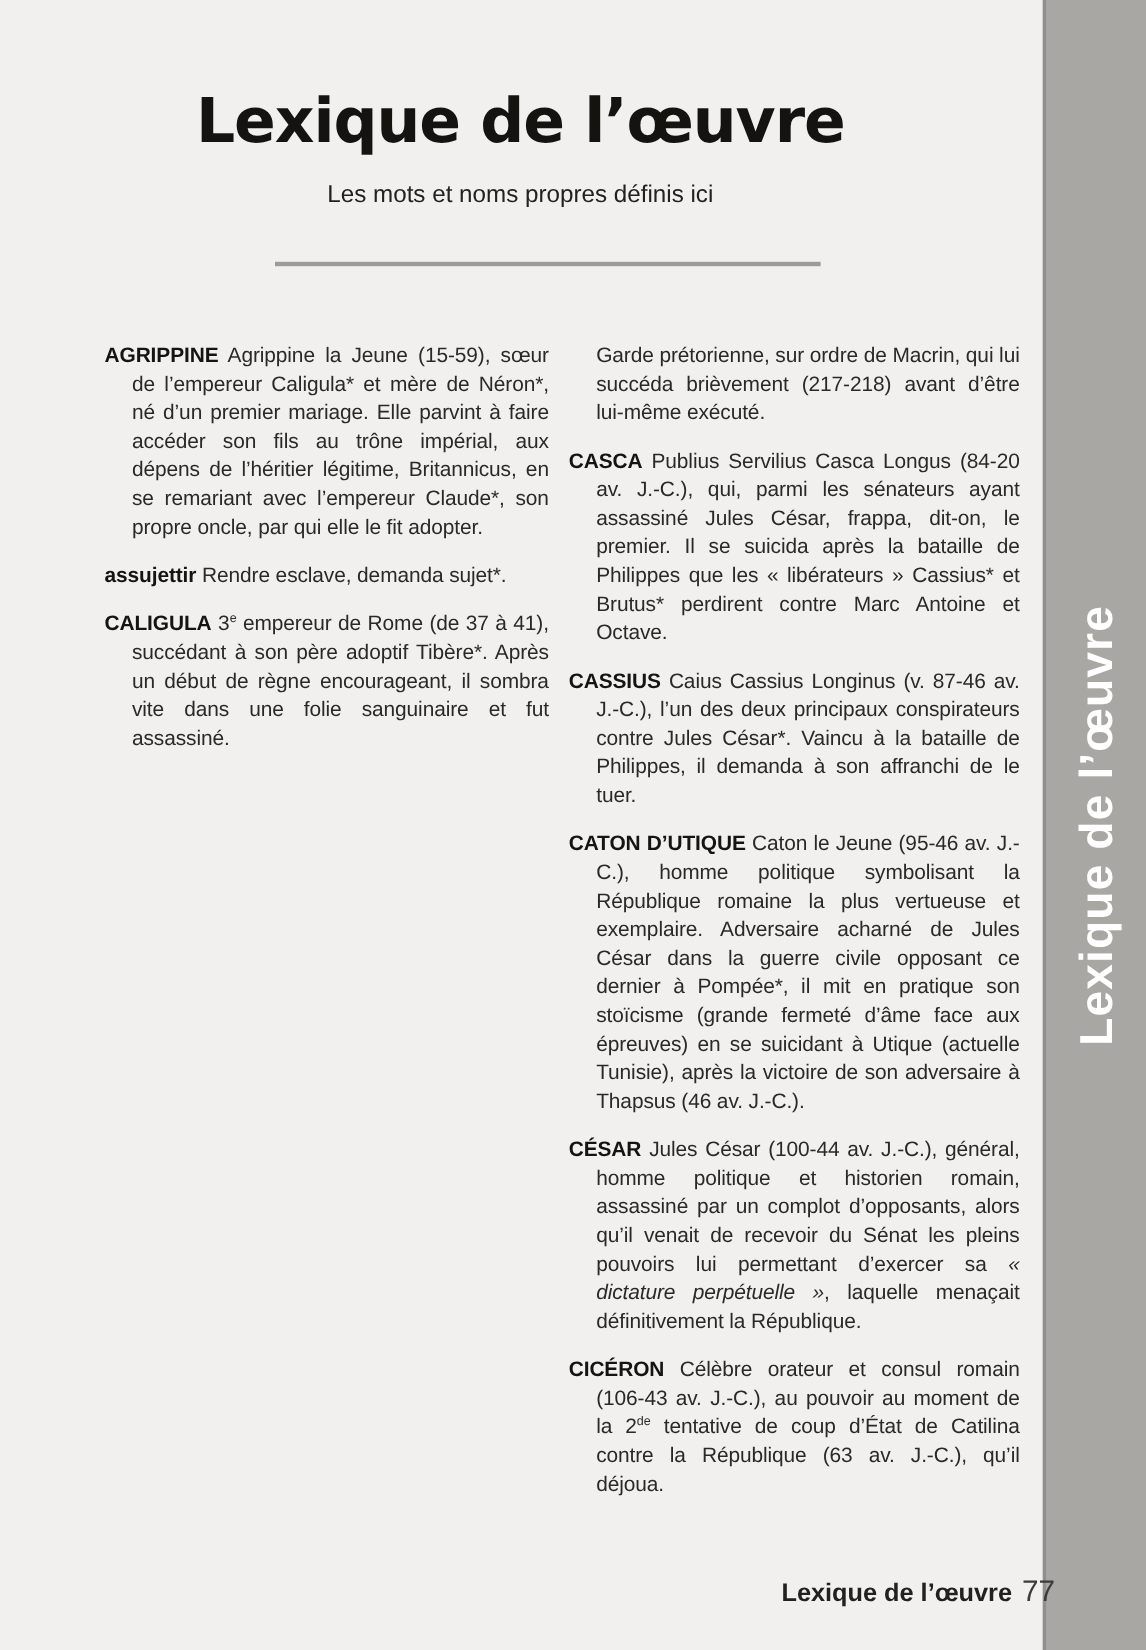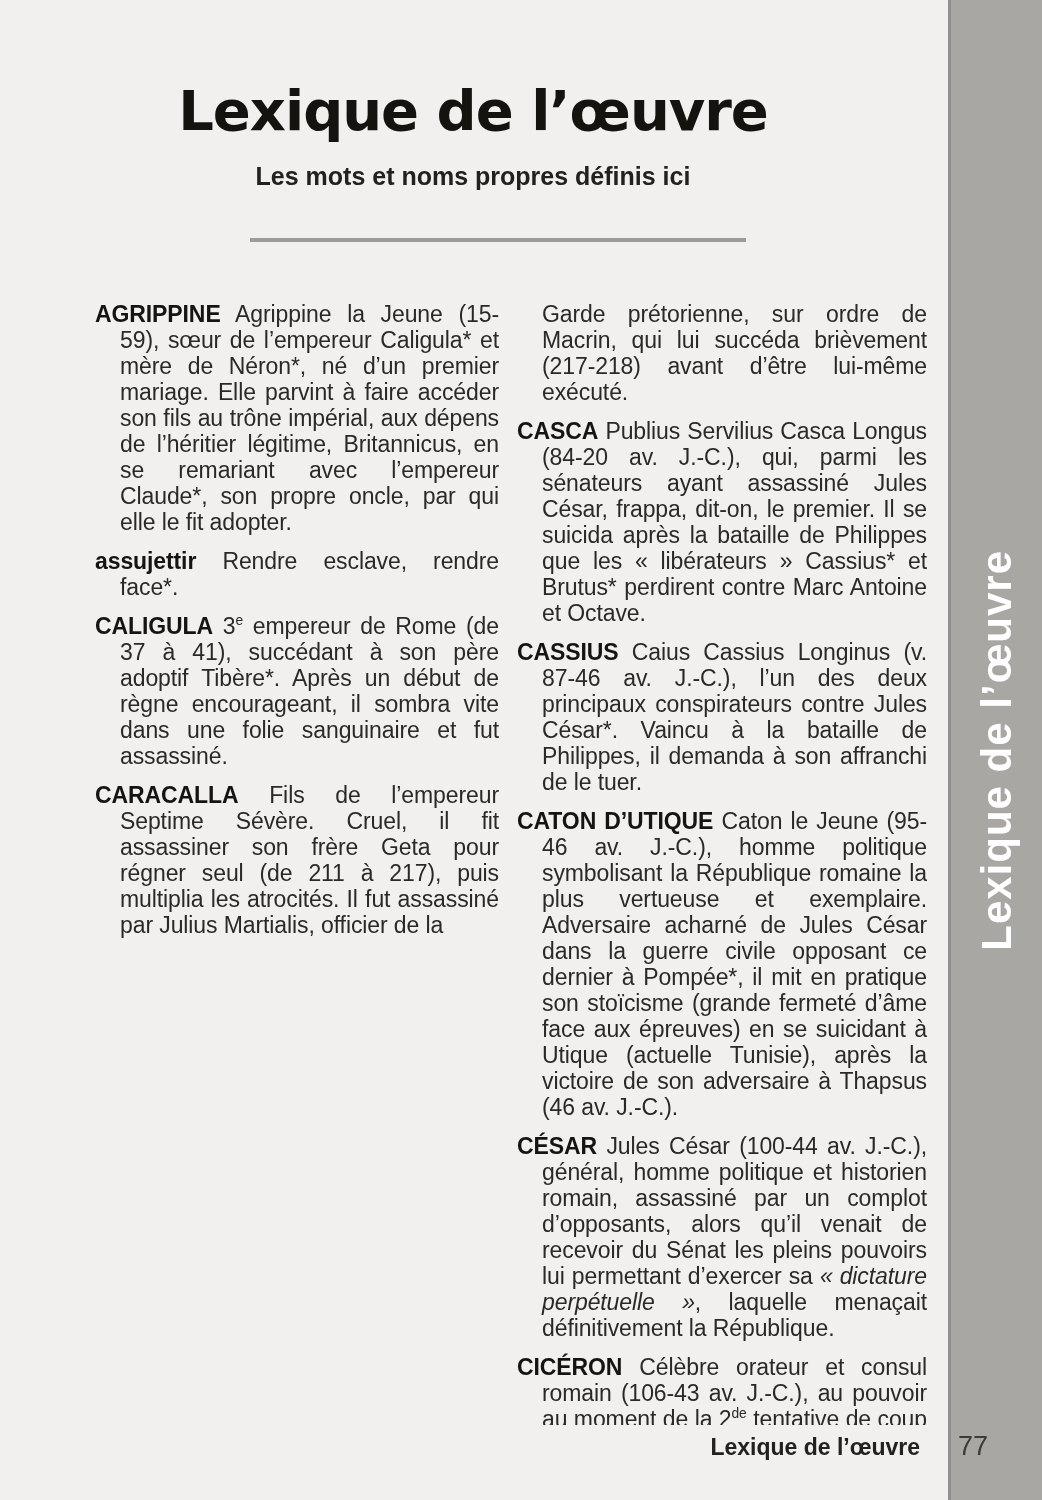--- a/index.html
+++ b/index.html
@@ -48,57 +48,57 @@
     text-align:center;
   }
   .title{
     margin:78px 0 0 0;
     font-family:"DejaVu Sans","Liberation Sans",sans-serif;
     font-size:56px;font-weight:800;letter-spacing:-1px;
     color:#151310;
   }
   .subtitle{
     margin:18px 0 0 0;
-    font-size:25px;font-weight:700;line-height:31px;
+    font-size:22px;font-weight:400;line-height:31px;
     color:#232120;
   }
   .rule{
     position:absolute;top:238px;left:250px;
     width:496px;height:4px;
     background:var(--rule);
   }
   
   .columns{
     position:absolute;top:293px;left:95px;
     width:842px;height:1132px;
     display:grid;
     grid-template-columns:404px 410px;
     column-gap:18px;
     overflow:hidden;
   }
   .entry{
-    margin:8px 0 13px 0;
-    font-size:23px;line-height:26px;
+    margin:18px 0 13px 0;
+    font-size:19px;line-height:26px;
     letter-spacing:-0.1px;
     color:var(--text);
     text-align:justify;
     padding-left:25px;text-indent:-25px;
   }
   .entry.cont{text-indent:0;}
   .term{font-weight:bold;color:var(--term);}
   .entry i{font-style:italic;}
   .entry sup{font-size:0.6em;line-height:0;vertical-align:super;}
   
   .footer-label{
     position:absolute;top:1434px;right:122px;
     font-size:23px;font-weight:600;color:#232120;
     white-space:nowrap;
   }
   .footer-page{
-    position:absolute;top:1431px;left:958px;
+    position:absolute;top:1431px;left:929px;
     font-size:27px;font-weight:500;color:var(--footer-num);
   }
 </style>
 </head>
 <body>
 
 <div class="page">
 
   <div class="sidebar">
     <div class="sidebar-label-wrap">
@@ -111,23 +111,22 @@
     <p class="subtitle">
       <span>Les mots et noms propres définis ici</span><br>
     </p>
   </div>
 
   <div class="rule"></div>
 
   <div class="columns">
     <div class="col">
         <p class="entry"><b class="term">AGRIPPINE</b> <span>Agrippine la Jeune (15-59), sœur de l’empereur Caligula* et mère de Néron*, né d’un premier mariage. Elle parvint à faire accéder son fils au trône impérial, aux dépens de l’héritier légitime, Britannicus, en se remariant avec l’empereur Claude*, son propre oncle, par qui elle le fit adopter.</span></p>
-        <p class="entry"><b class="term">assujettir</b> <span>Rendre esclave, rendre face*.</span></p>
+        <p class="entry"><b class="term">assujettir</b> <span>Rendre esclave, demanda sujet*.</span></p>
         <p class="entry"><b class="term">CALIGULA</b> <span>3</span><sup>e</sup><span> empereur de Rome (de 37 à 41), succédant à son père adoptif Tibère*. Après un début de règne encourageant, il sombra vite dans une folie sanguinaire et fut assassiné.</span></p>
-        <p class="entry"><b class="term">CARACALLA</b> <span>Fils de l’empereur Septime Sévère. Cruel, il fit assassiner son frère Geta pour régner seul (de 211 à 217), puis multiplia les atrocités. Il fut assas­siné par Julius Martialis, officier de la</span></p>
       </div>
     <div class="col">
         <p class="entry cont"><span>Garde prétorienne, sur ordre de Macrin, qui lui succéda brièvement (217-218) avant d’être lui-même exécuté.</span></p>
         <p class="entry"><b class="term">CASCA</b> <span>Publius Servilius Casca Longus (84-20 av. J.-C.), qui, parmi les sénateurs ayant assassiné Jules César, frappa, dit-on, le premier. Il se suicida après la bataille de Philippes que les « libérateurs » Cassius* et Brutus* perdirent contre Marc Antoine et Octave.</span></p>
         <p class="entry"><b class="term">CASSIUS</b> <span>Caius Cassius Longinus (v. 87-46 av. J.-C.), l’un des deux principaux conspirateurs contre Jules César*. Vaincu à la bataille de Philippes, il demanda à son affranchi de le tuer.</span></p>
         <p class="entry"><b class="term">CATON D’UTIQUE</b> <span>Caton le Jeune (95-46 av. J.-C.), homme politique symbolisant la République romaine la plus vertueuse et exemplaire. Adversaire acharné de Jules César dans la guerre civile opposant ce dernier à Pompée*, il mit en pratique son stoïcisme (grande fermeté d’âme face aux épreuves) en se suicidant à Utique (actuelle Tunisie), après la victoire de son adversaire à Thapsus (46 av. J.-C.).</span></p>
         <p class="entry"><b class="term">CÉSAR</b> <span>Jules César (100-44 av. J.-C.), général, homme politique et historien romain, assassiné par un complot d’opposants, alors qu’il venait de recevoir du Sénat les pleins pouvoirs lui permettant d’exercer sa </span><i>« dictature perpétuelle »</i><span>, laquelle menaçait définitivement la République.</span></p>
         <p class="entry"><b class="term">CICÉRON</b> <span>Célèbre orateur et consul romain (106-43 av. J.-C.), au pouvoir au moment de la 2</span><sup>de</sup><span> tentative de coup d’État de Catilina contre la République (63 av. J.-C.), qu’il déjoua.</span></p>
       </div>
   </div>

